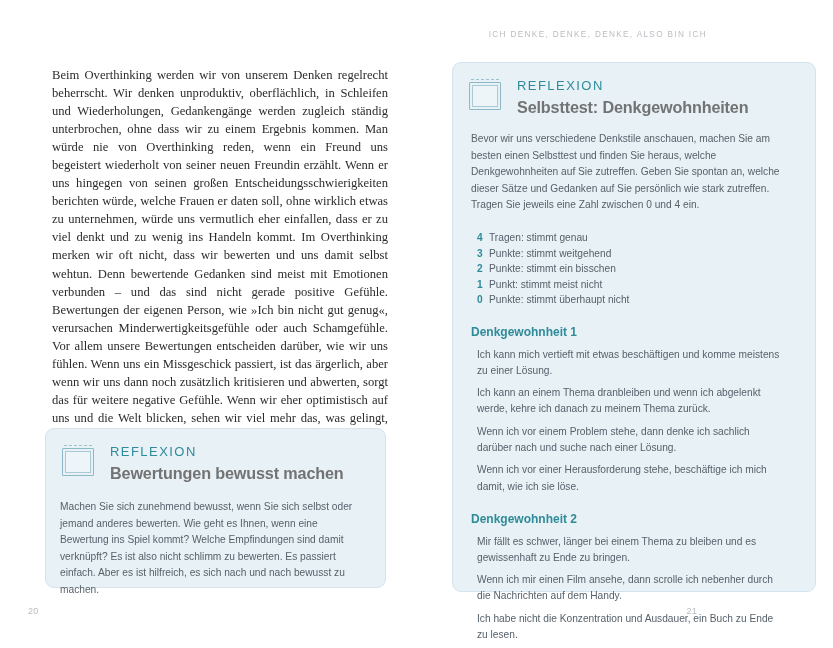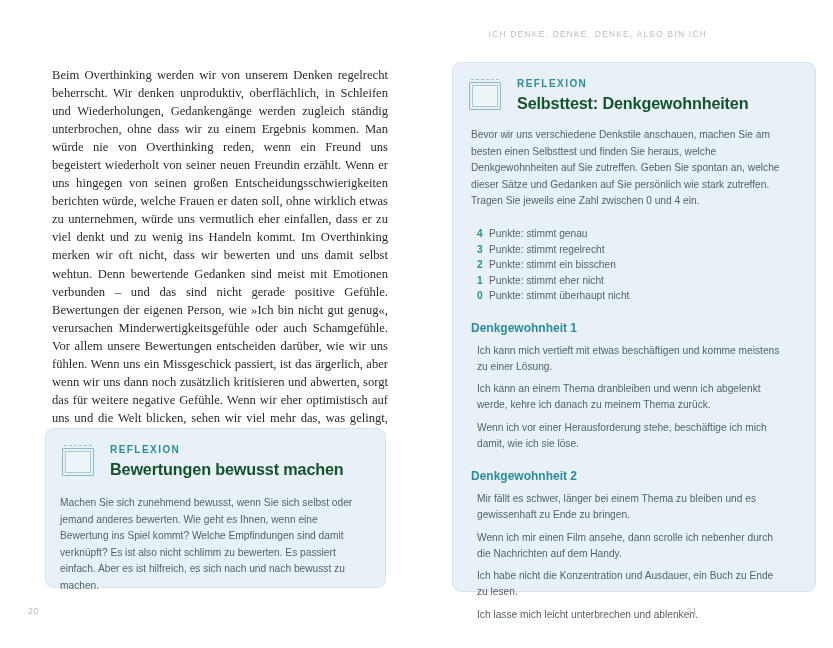--- a/index.html
+++ b/index.html
@@ -77,31 +77,31 @@
     border:1px solid #a9c9d5;
     background:#eef5f9;
   }
   .book-icon .spine {
     position:absolute; left:2px; top:0px;
     width:28px; height:4px;
     border-top:1.2px dashed #9cc1cf;
   }
   .head-text { padding-left:14px; padding-top:1px; }
   .kicker {
-    font-size:10px;
-    font-weight:bold;
+    font-size:13px;
+    font-weight:normal;
     letter-spacing:1.45px;
     color:#2f8b99;
     text-transform:uppercase;
   }
   .box-title {
     margin-top:4px;
     font-size:16.2px;
     font-weight:bold;
-    color:#14532d;
+    color:#737373;
     letter-spacing:-0.15px;
     line-height:20px;
   }
 
   .box-body {
     padding:12px 20px 0 18px;
     font-size:10.2px;
     line-height:16.6px;
     color:#56616b;
   }
@@ -196,46 +196,47 @@
         <div class="box-title">Selbsttest: Denkgewohnheiten</div>
       </div>
     </div>
 
     <div class="box-body">
       <p>Bevor wir uns verschiedene Denkstile anschauen, machen Sie am besten einen Selbsttest und finden Sie heraus, welche Denkgewohnheiten auf Sie zutreffen. Geben Sie spontan an, welche dieser Sätze und Gedanken auf Sie persönlich wie stark zutreffen. Tragen Sie jeweils eine Zahl zwischen 0 und 4 ein.</p>
 
       <ul class="scale-list" id="scale-list">
           <li>
             <span class="scale-num">4</span>
-            <span>Punkte: stimmt genau</span>
+            <span>Tragen: stimmt genau</span>
           </li>
           <li>
             <span class="scale-num">3</span>
-            <span>Punkte: stimmt regelrecht</span>
+            <span>Punkte: stimmt weitgehend</span>
           </li>
           <li>
             <span class="scale-num">2</span>
             <span>Punkte: stimmt ein bisschen</span>
           </li>
           <li>
             <span class="scale-num">1</span>
-            <span>Punkte: stimmt eher nicht</span>
+            <span>Punkt: stimmt meist nicht</span>
           </li>
           <li>
             <span class="scale-num">0</span>
             <span>Punkte: stimmt überhaupt nicht</span>
           </li>
         </ul>
 
       <div id="habits-container">
           <div class="habit">
             <div class="habit-title">Denkgewohnheit 1</div>
             <div class="habit-lines">
               <div>Ich kann mich vertieft mit etwas beschäftigen und komme meistens zu einer Lösung.</div>
               <div>Ich kann an einem Thema dranbleiben und wenn ich abgelenkt werde, kehre ich danach zu meinem Thema zurück.</div>
+              <div>Wenn ich vor einem Problem stehe, dann denke ich sachlich darüber nach und suche nach einer Lösung.</div>
               <div>Wenn ich vor einer Herausforderung stehe, beschäftige ich mich damit, wie ich sie löse.</div>
             </div>
           </div>
           <div class="habit">
             <div class="habit-title">Denkgewohnheit 2</div>
             <div class="habit-lines">
               <div>Mir fällt es schwer, länger bei einem Thema zu bleiben und es gewissenhaft zu Ende zu bringen.</div>
               <div>Wenn ich mir einen Film ansehe, dann scrolle ich nebenher durch die Nachrichten auf dem Handy.</div>
               <div>Ich habe nicht die Konzentration und Ausdauer, ein Buch zu Ende zu lesen.</div>
               <div>Ich lasse mich leicht unterbrechen und ablenken.</div>

